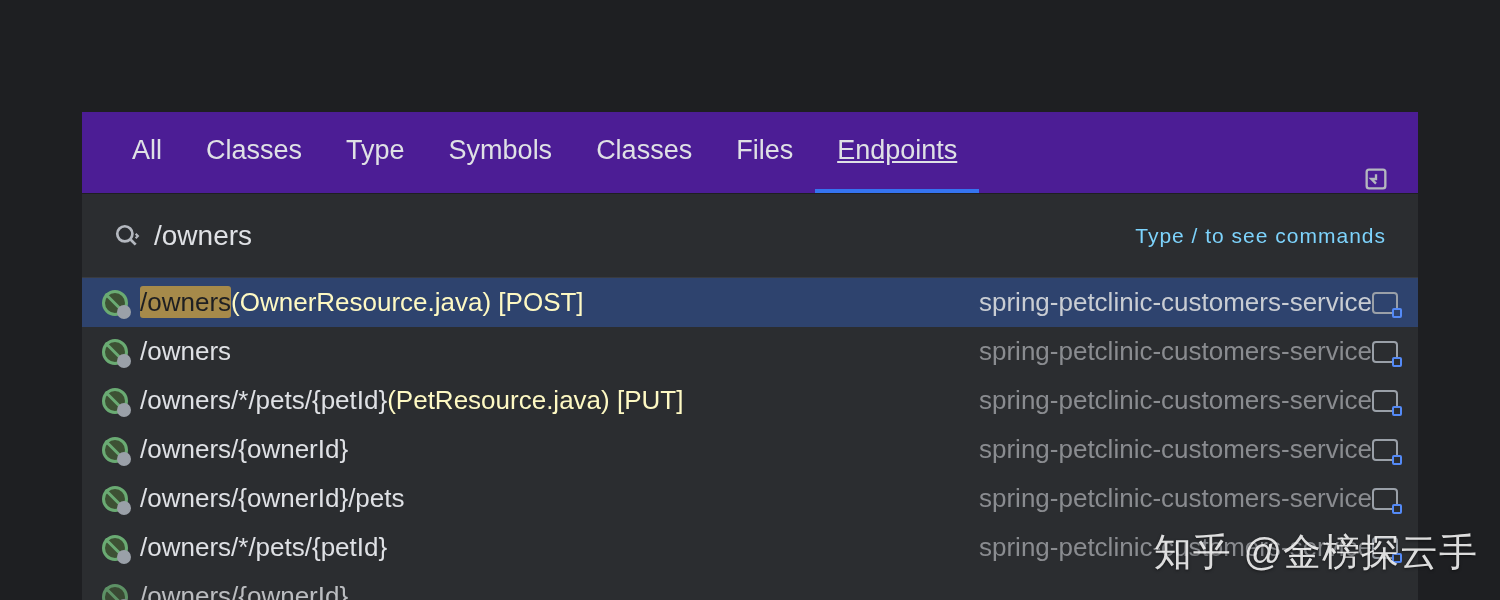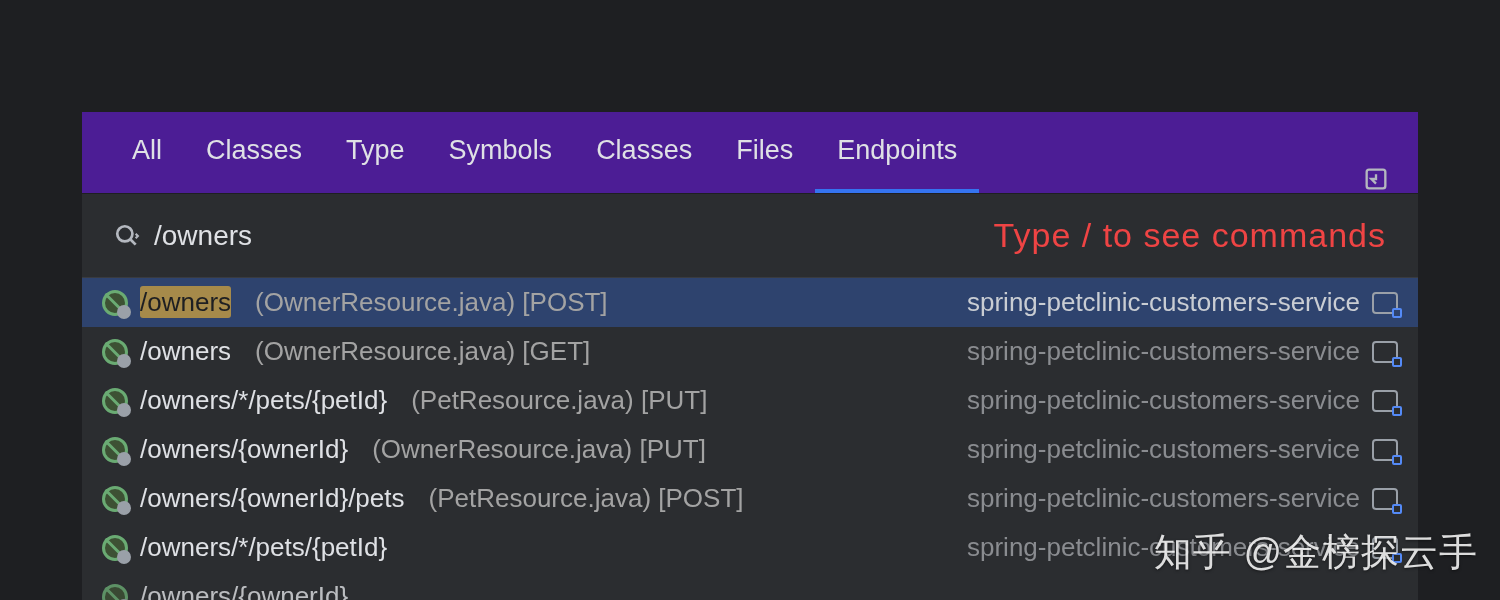--- a/index.html
+++ b/index.html
@@ -1,38 +1,38 @@
 <!DOCTYPE html>
 <html><head>
 <meta charset="utf-8">
 <style>
 * { margin:0; padding:0; box-sizing:border-box; }
 body { background:#1e1f22; font-family:-apple-system,"Segoe UI",sans-serif; width:1500px; height:600px; overflow:hidden; position:relative; }
 .popup { position:absolute; left:82px; top:112px; right:82px; bottom:0; overflow:hidden; }
 .tabs { display:flex; align-items:flex-end; height:82px; background:#4c1d95; border-bottom:1px solid #1e1f22; padding:0 28px; }
 .tab { color:#dfe1e5; font-size:27px; padding:0 22px; height:82px; display:flex; align-items:center; cursor:pointer; border-bottom:4px solid transparent; position:relative; }
-.tab.active { border-bottom-color:#3574f0; }
+.tab.active { border-bottom-color:#3574f0;text-decoration:underline; }
 .spacer { flex:1; }
 .pin { width:28px; height:28px; cursor:pointer; color:#b4b8bf; }
 .search-row { display:flex; align-items:center; height:84px; padding:0 32px; background:#2b2d30; border-bottom:1px solid #393b40; }
 .search-icon { width:26px; height:26px; color:#b4b8bf; margin-right:14px; }
 .search-input { flex:1; background:transparent; border:none; outline:none; color:#dfe1e5; font-size:28px; font-family:inherit; caret-color:#dfe1e5; }
-.hint { color:#ef4444; font-size:34px; letter-spacing:1px; }
+.hint { color:#7dd3fc; font-size:21px; letter-spacing:1px; }
 .results { background:#2b2d30; }
 .row { display:flex; align-items:center; height:49px; padding:0 20px; font-size:26px; cursor:pointer; }
 .row.sel { background:#2e436e; }
 .ricon { width:26px; height:26px; margin-right:12px; position:relative; flex-shrink:0; }
 .ricon-ring { position:absolute; inset:0; border-radius:50%; border:3px solid #6aab73; background:#3d5134; }
 .ricon-slash { position:absolute; width:3px; height:26px; background:#6aab73; left:11px; top:0; transform:rotate(-45deg); border-radius:1px; }
 .ricon-globe { position:absolute; bottom:-3px; right:-3px; width:14px; height:14px; border-radius:50%; background:#9aa0a8; }
 .path .hl { background:#a68a4a; color:#1e1f22; border-radius:3px; padding:1px 0; }
 .path { color:#dfe1e5; }
-.meta { color:#a3a3a3; margin-left:24px; }
+.meta { color:#fef9c3; margin-left:0; }
 .rspace { flex:1; }
-.module { color:#8a8c90; margin-right:12px; }
+.module { color:#8a8c90; }
 .row.sel .module { color:#c9cdd3; }
 .ficon { width:26px; height:22px; position:relative; flex-shrink:0; }
 .ficon-body { position:absolute; inset:0; border:2.5px solid #9aa0a8; border-radius:4px; }
 .ficon-dot { position:absolute; width:10px; height:10px; border:2.5px solid #548af7; background:#2b2d30; border-radius:2px; bottom:-4px; right:-4px; }
 .row.sel .ficon-dot { background:#2e436e; }
 .row.partial { opacity:.8; }
 .wm { position:absolute; right:22px; bottom:22px; color:rgba(255,255,255,.85); font-size:38px; font-weight:500; letter-spacing:1px; text-shadow:0 1px 3px rgba(0,0,0,.5); }
 </style>
 </head>
 <body>
@@ -71,21 +71,20 @@
           <div class="ficon-dot"></div>
         </div>
       </div>
       <div class="row">
         <div class="ricon">
           <div class="ricon-ring"></div>
           <div class="ricon-slash"></div>
           <div class="ricon-globe"></div>
         </div>
         <span class="path">/owners</span>
-        <span class="meta">(OwnerResource.java) [GET]</span>
         <div class="rspace"></div>
         <span class="module">spring-petclinic-customers-service</span>
         <div class="ficon">
           <div class="ficon-body"></div>
           <div class="ficon-dot"></div>
         </div>
       </div>
       <div class="row">
         <div class="ricon">
           <div class="ricon-ring"></div>
@@ -101,36 +100,34 @@
           <div class="ficon-dot"></div>
         </div>
       </div>
       <div class="row">
         <div class="ricon">
           <div class="ricon-ring"></div>
           <div class="ricon-slash"></div>
           <div class="ricon-globe"></div>
         </div>
         <span class="path">/owners/{ownerId}</span>
-        <span class="meta">(OwnerResource.java) [PUT]</span>
         <div class="rspace"></div>
         <span class="module">spring-petclinic-customers-service</span>
         <div class="ficon">
           <div class="ficon-body"></div>
           <div class="ficon-dot"></div>
         </div>
       </div>
       <div class="row">
         <div class="ricon">
           <div class="ricon-ring"></div>
           <div class="ricon-slash"></div>
           <div class="ricon-globe"></div>
         </div>
         <span class="path">/owners/{ownerId}/pets</span>
-        <span class="meta">(PetResource.java) [POST]</span>
         <div class="rspace"></div>
         <span class="module">spring-petclinic-customers-service</span>
         <div class="ficon">
           <div class="ficon-body"></div>
           <div class="ficon-dot"></div>
         </div>
       </div>
       <div class="row">
         <div class="ricon">
           <div class="ricon-ring"></div>

